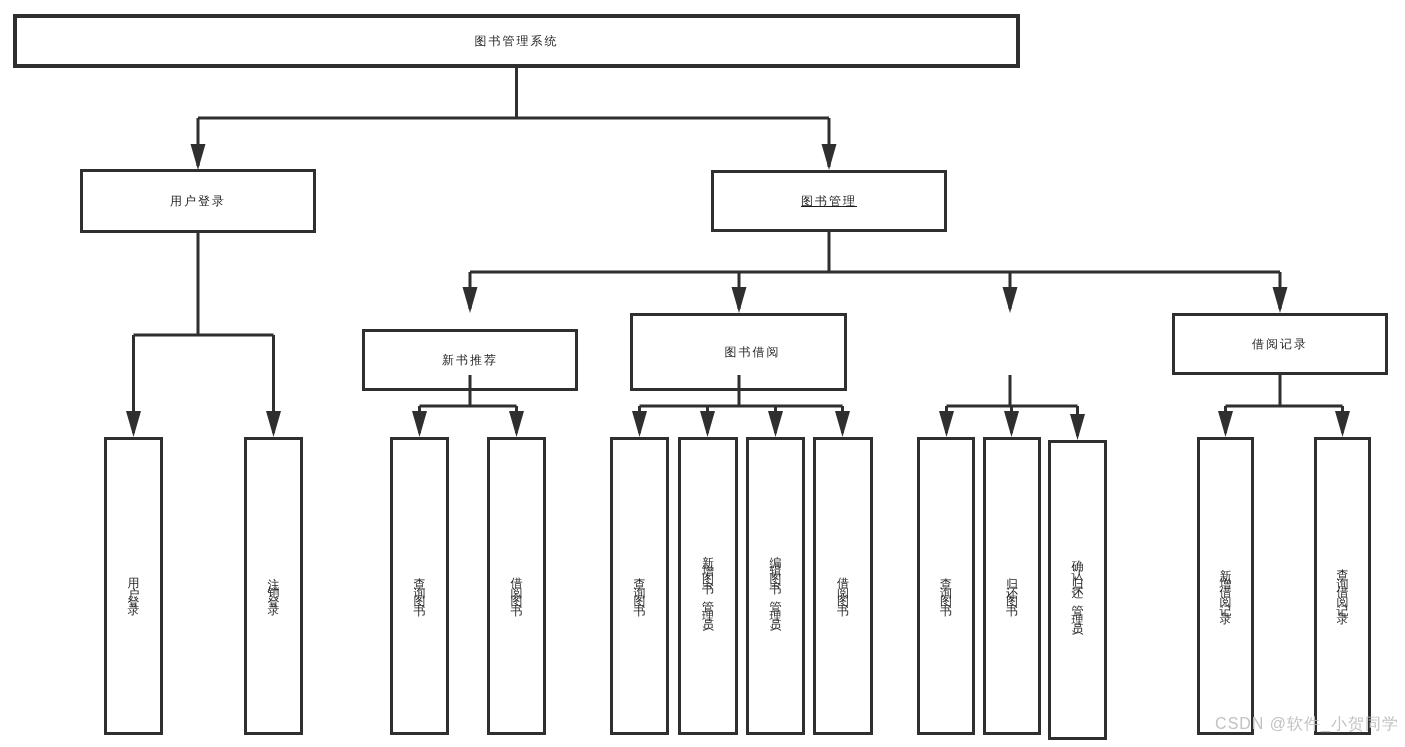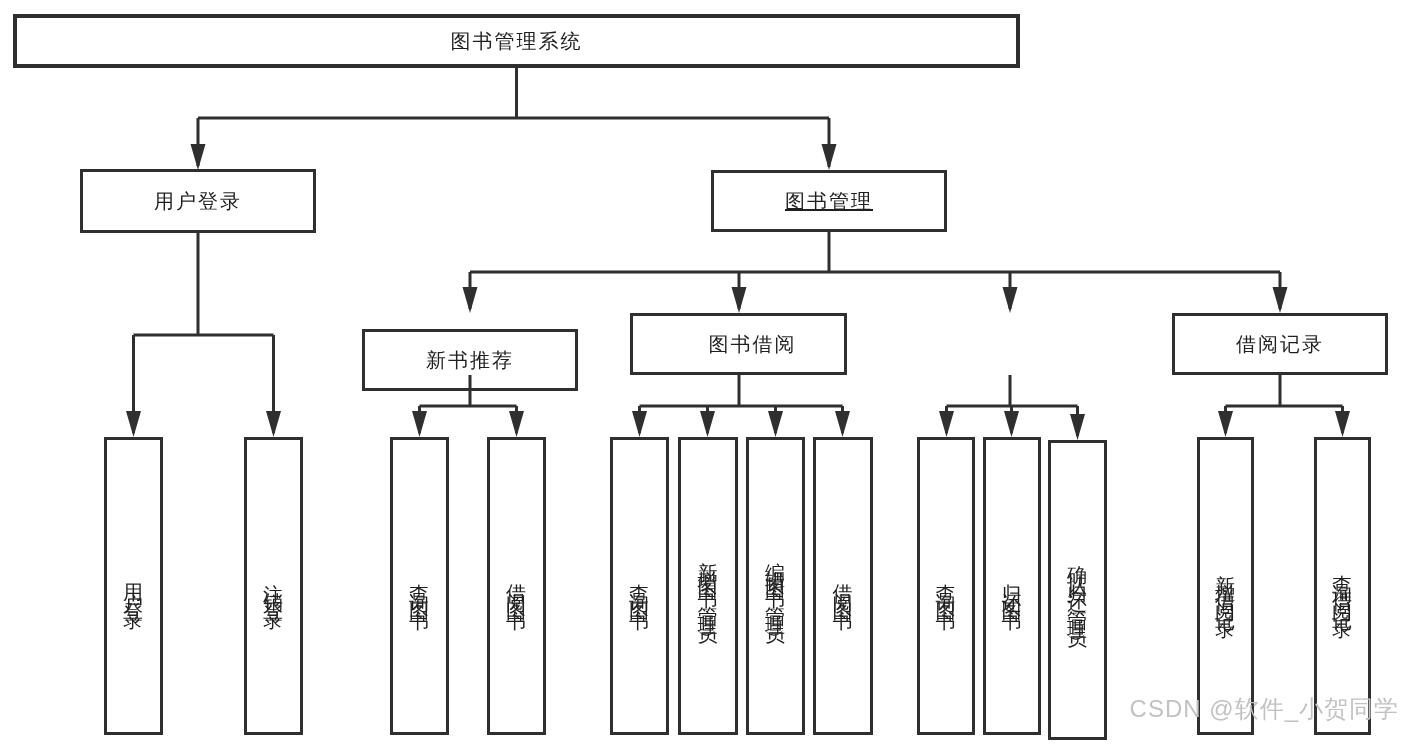--- a/index.html
+++ b/index.html
@@ -16,43 +16,43 @@
     width:1405px;height:747px;
     background:var(--background);
     overflow:hidden;
   }
   .node{
     position:absolute;
     background:#ffffff;
     border:3px solid var(--line);
     display:flex;align-items:center;justify-content:center;
     color:var(--text);
-    font-size:20px;
+    font-size:12px;
     font-weight:500;
     letter-spacing:2px;
   }
   .node.root{border-width:4px;}
   .vbox{
     writing-mode:vertical-rl;
     text-orientation:mixed;
     letter-spacing:9px;
     line-height:1;
   }
   .vbox .lbl{display:block;}
   svg.wires{
     position:absolute;left:0;top:0;
     pointer-events:none;
   }
   svg.wires path{stroke:var(--line);stroke-width:3;fill:none;}
   svg.wires polygon{fill:var(--line);stroke:none;}
   .watermark{
     position:absolute;
-    right:6px;bottom:22px;
+    right:6px;bottom:12px;
     color:var(--watermark);
-    font-size:24px;
+    font-size:16px;
     letter-spacing:1px;
     white-space:nowrap;
   }
 </style>
 </head>
 <body>
 
 <div class="stage">
 
   <div class="node root" style="left:13px;top:14px;width:1007px;height:54px;">
@@ -64,21 +64,21 @@
   </div>
 
   <div class="node" style="left:711px;top:170px;width:236px;height:62px;text-decoration:underline;">
     <span class="lbl">图书管理</span>
   </div>
 
   <div class="node" style="left:362px;top:329px;width:216px;height:62px;">
     <span class="lbl">新书推荐</span>
   </div>
 
-  <div class="node" style="left:630px;top:313px;width:217px;height:62px;padding-left:28px;">
+  <div class="node" style="left:630px;top:313px;width:217px;height:78px;padding-left:28px;">
     <span class="lbl">图书借阅</span>
   </div>
 
 
   <div class="node" style="left:1172px;top:313px;width:216px;height:62px;">
     <span class="lbl">借阅记录</span>
   </div>
 
   <div class="node vbox" style="left:104px;top:437px;width:59px;height:298px;">
     <span class="lbl">用户登录</span>

